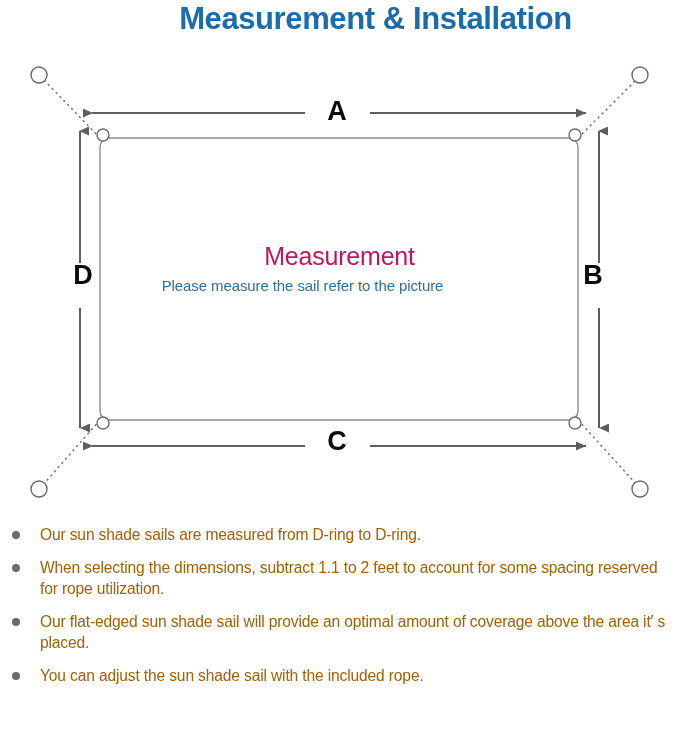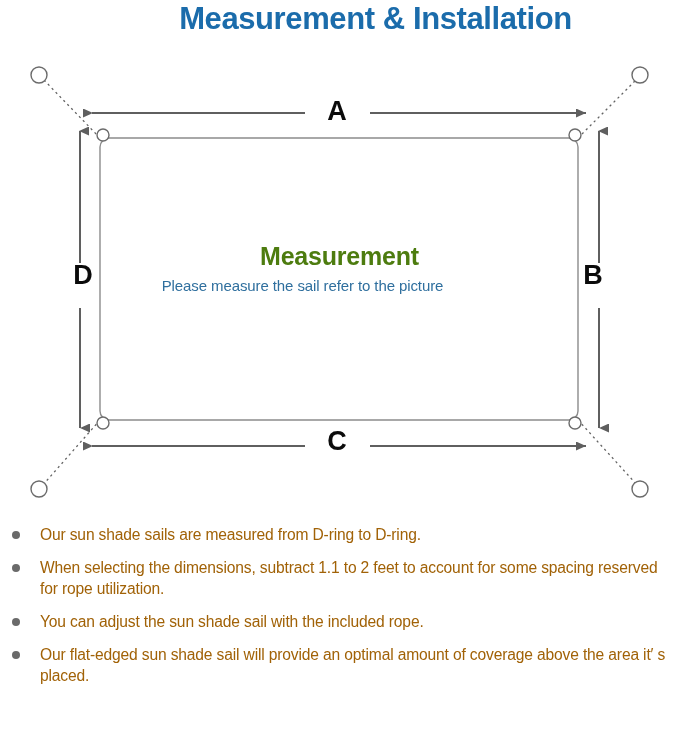--- a/index.html
+++ b/index.html
@@ -46,22 +46,22 @@
   }
   .diagram svg { display: block; }
 
   .sail-title {
     position: absolute;
     left: 0;
     top: 194px;
     width: 679px;
     text-align: center;
     font-size: 25px;
-    font-weight: bold;
-    color: #4d7c0f;
+    font-weight: normal;
+    color: #be185d;
     letter-spacing: -0.2px;
   }
   .sail-sub {
     position: absolute;
     left: 0;
     top: 229px;
     width: 605px;
     text-align: center;
     font-size: 15px;
     font-weight: normal;
@@ -177,21 +177,21 @@
     <div class="note">
       <span class="bullet"></span>
       <span class="txt">Our sun shade sails are measured from D-ring to D-ring.</span>
     </div>
     <div class="note">
       <span class="bullet"></span>
       <span class="txt">When selecting the dimensions, subtract 1.1 to 2 feet to account for some spacing reserved for rope utilization.</span>
     </div>
     <div class="note">
       <span class="bullet"></span>
-      <span class="txt">You can adjust the sun shade sail with the included rope.</span>
+      <span class="txt">Our flat-edged sun shade sail will provide an optimal amount of coverage above the area it′  s placed.</span>
     </div>
     <div class="note">
       <span class="bullet"></span>
-      <span class="txt">Our flat-edged sun shade sail will provide an optimal amount of coverage above the area it′  s placed.</span>
+      <span class="txt">You can adjust the sun shade sail with the included rope.</span>
     </div>
   </div>
 
 </div>
 
 </body></html>

